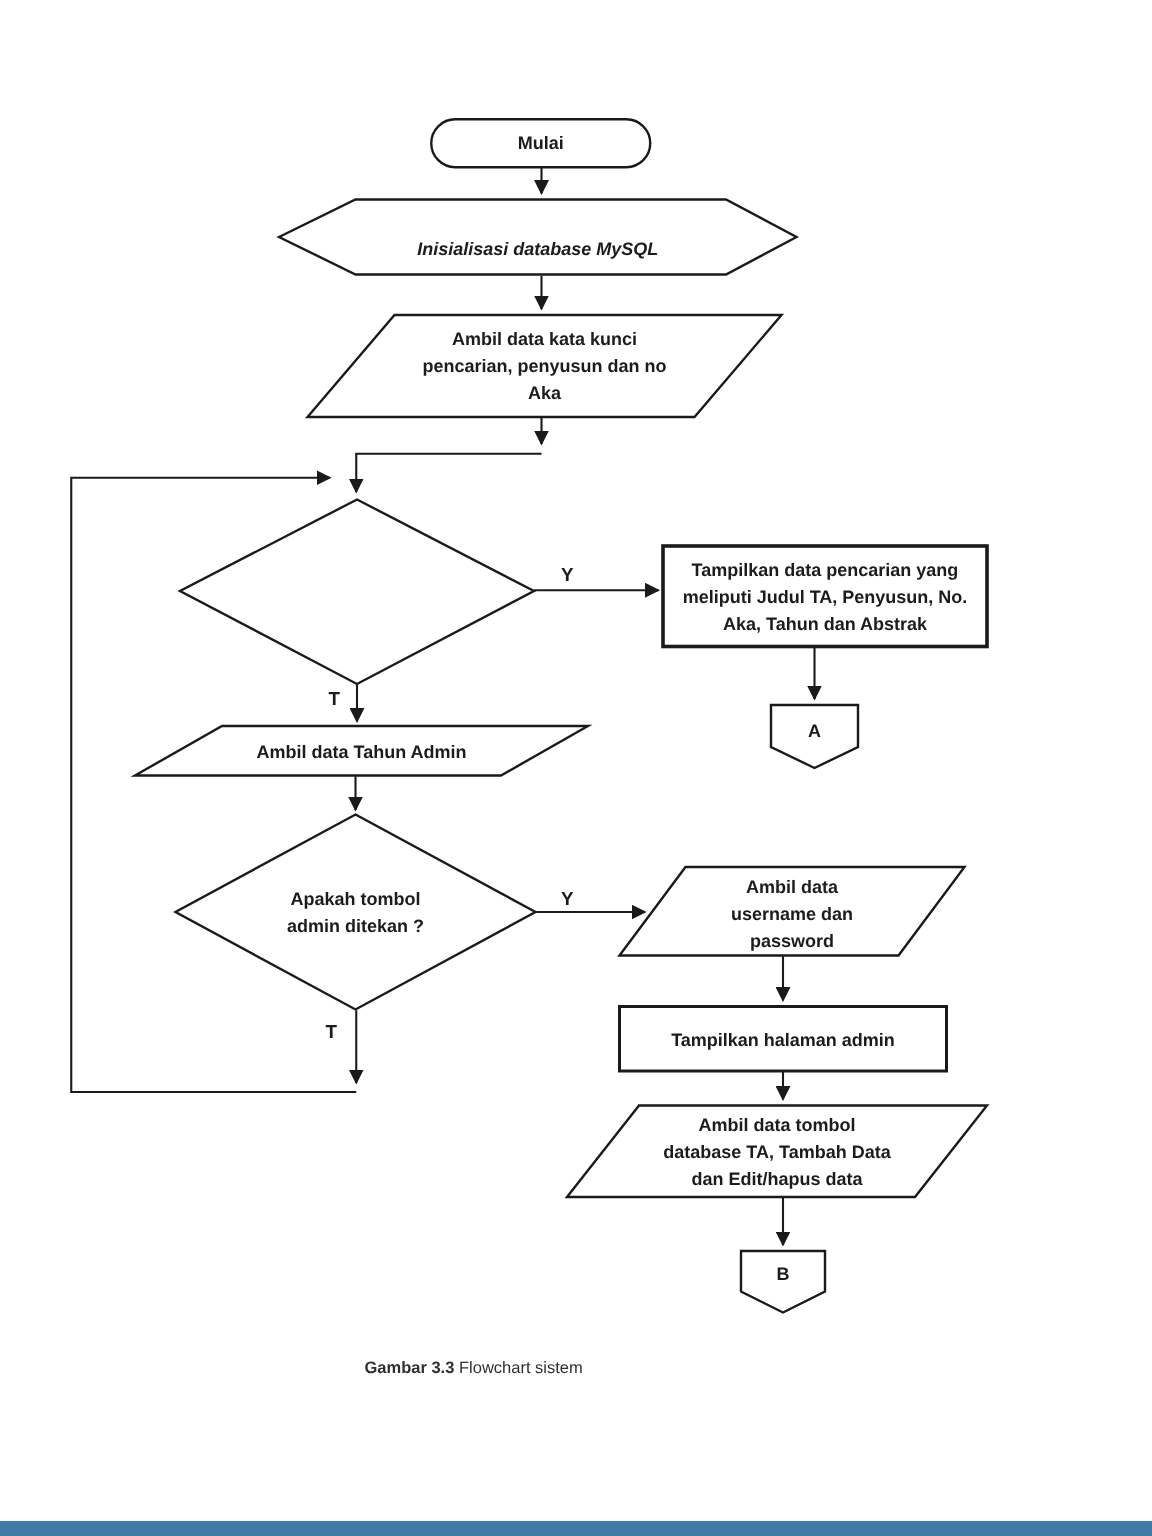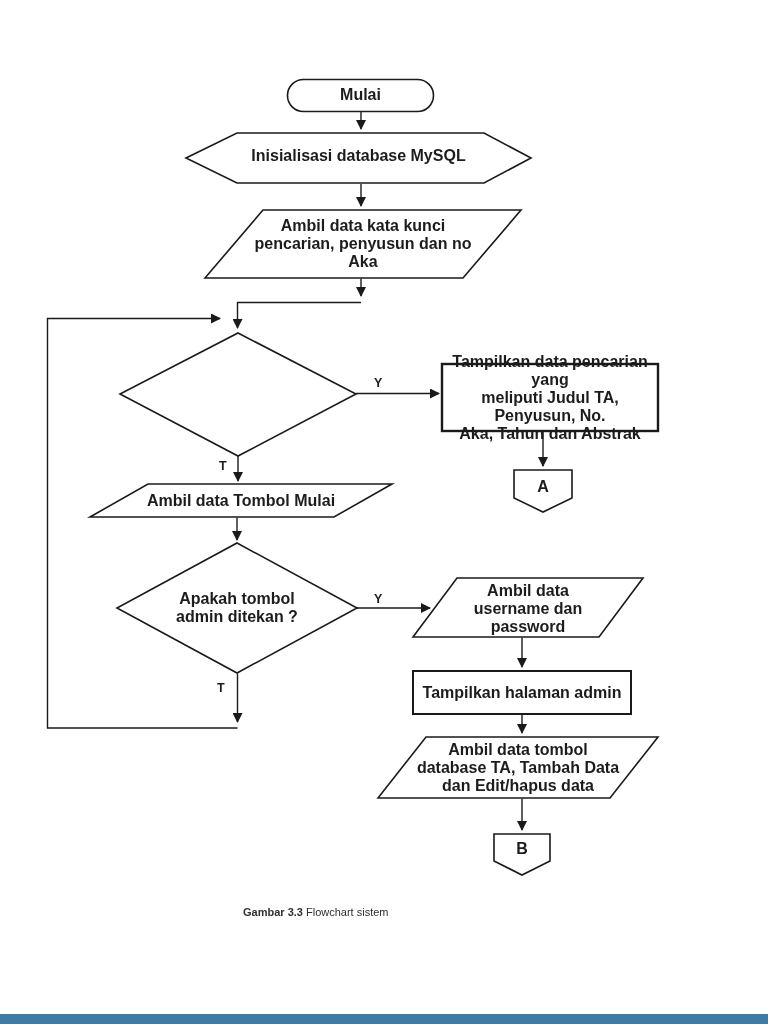--- a/index.html
+++ b/index.html
@@ -3,21 +3,21 @@
 <meta charset="utf-8">
 <style>
   html,body{margin:0;padding:0;background:#ffffff;}
   #page{
     position:relative;width:768px;height:1024px;background:#ffffff;overflow:hidden;
     font-family:"Liberation Sans", sans-serif;
   }
   #diagram-svg{position:absolute;left:0;top:0;}
   .node-label{
     position:absolute;display:flex;align-items:center;justify-content:center;
-    text-align:center;font-weight:bold;font-size:16px;line-height:18px;
+    text-align:center;font-weight:bold;font-size:12px;line-height:18px;
     color:#1c1c1c;white-space:pre-line;pointer-events:none;
   }
   .branch-label{
     position:absolute;font-weight:bold;font-size:12.5px;color:#1c1c1c;
   }
   .caption{
     position:absolute;left:243px;top:906px;font-size:11px;color:#2f2f2f;white-space:nowrap;
   }
   .caption .b{font-weight:bold;}
   .footer-bar{
@@ -64,34 +64,34 @@
       <polygon points="237,543 357,608 237,673 117,608" stroke-width="1.6"></polygon>
       <polygon points="413,637 457,578 643,578 599,637" stroke-width="1.6"></polygon>
       <rect x="413" y="671" width="218" height="43" stroke-width="2"></rect>
       <polygon points="378,798 426,737 658,737 610,798" stroke-width="1.6"></polygon>
       <polygon points="494,834 550,834 550,861 522,875 494,861" stroke-width="1.6"></polygon>
     </g>
   </svg>
 
   <div class="node-label" style="left:287px;top:79px;width:147px;height:32px;">Mulai</div>
 
-  <div class="node-label" style="left:186px;top:133px;width:345px;height:46px;">Inisialisasi database MySQL</div>
+  <div class="node-label" style="left:186px;top:143px;width:345px;height:46px;font-style:italic;">Inisialisasi database MySQL</div>
 
   <div class="node-label" style="left:205px;top:210px;width:316px;height:68px;">Ambil data kata kunci
 pencarian, penyusun dan no
 Aka</div>
 
 
   <div class="node-label" style="left:442px;top:364px;width:216px;height:67px;">Tampilkan data pencarian yang
 meliputi Judul TA, Penyusun, No.
 Aka, Tahun dan Abstrak</div>
 
   <div class="node-label" style="left:514px;top:470px;width:58px;height:34px;">A</div>
 
-  <div class="node-label" style="left:90px;top:484px;width:302px;height:33px;">Ambil data Tombol Mulai</div>
+  <div class="node-label" style="left:90px;top:484px;width:302px;height:33px;">Ambil data Tahun Admin</div>
 
   <div class="node-label" style="left:117px;top:543px;width:240px;height:130px;">Apakah tombol
 admin ditekan ?</div>
 
   <div class="node-label" style="left:413px;top:578px;width:230px;height:61px;">Ambil data
 username dan
 password</div>
 
   <div class="node-label" style="left:413px;top:671px;width:218px;height:43px;">Tampilkan halaman admin</div>
 

